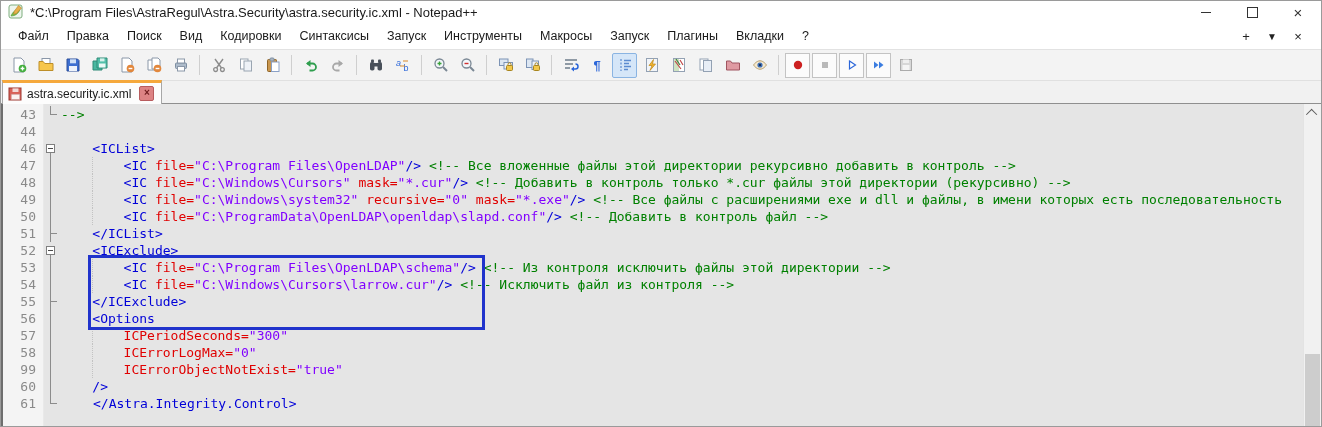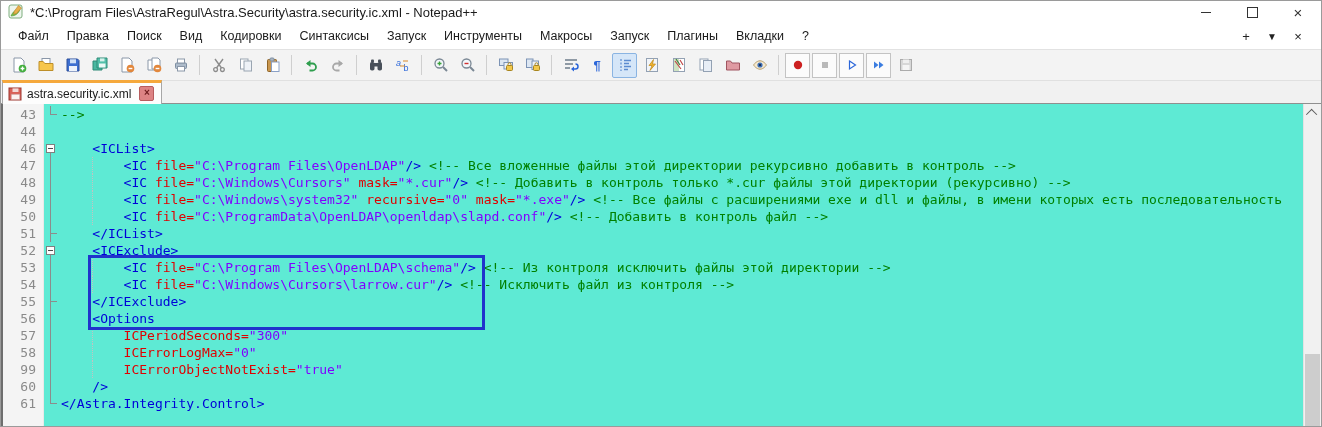--- a/index.html
+++ b/index.html
@@ -41,21 +41,21 @@
   .tabbar{height:22px;flex:none;display:flex;align-items:flex-end;background:#f1f1f1;
           border-bottom:1px solid #8f8f8f;}
   .tab{height:21px;display:flex;align-items:center;background:#fdfdfd;
        border:1px solid #a7a7a7;border-bottom:none;border-top:3px solid #f5a83c;
        padding:0 7px 0 5px;font-size:12px;margin-left:1px;position:relative;top:1px;cursor:default;}
   .tab .fdisk{width:14px;height:14px;margin-right:5px;flex:none;}
   .tab-close{width:13px;height:13px;margin-left:8px;flex:none;border-radius:2px;
              background:#dd8384;border:1px solid #b85c5e;color:#6d1a1c;font-size:10px;
              line-height:11px;text-align:center;font-weight:bold;cursor:default;}
   
-  .editor{flex:1;position:relative;background:#5eead4;overflow:hidden;
+  .editor{flex:1;position:relative;background:#e5e5e5;overflow:hidden;
           border-left:2px solid #6e6e6e;
           font-family:"DejaVu Sans Mono","Liberation Mono",monospace;font-size:13px;}
   #lnstrip{position:absolute;left:0;top:0;bottom:0;width:40px;background:#f4f4f4;
            border-right:1px solid #e9e9e9;}
   .code{position:absolute;left:0;top:0;right:17px;bottom:0;padding-top:2px;overflow:hidden;}
   .row{display:flex;height:17px;line-height:17px;white-space:pre;}
   .ln{width:40px;flex:none;text-align:right;padding-right:7px;box-sizing:border-box;
       color:#8a8a8a;background:#f4f4f4;}
   .fold{position:relative;width:16px;flex:none;}
   .f-line::before,.f-tee::before{content:"";position:absolute;left:7px;top:0;bottom:0;width:1px;background:#8c8c8c;}
@@ -428,21 +428,21 @@
         <div class="row"><span class="ln">51</span><span class="fold f-tee"></span><span class="txt"><span style="color: rgb(0, 0, 216);">    &lt;/ICList&gt;</span></span></div>
         <div class="row"><span class="ln">52</span><span class="fold f-box"><span class="fbox"></span></span><span class="txt"><span style="color: rgb(0, 0, 216);">    &lt;ICExclude&gt;</span></span></div>
         <div class="row"><span class="ln">53</span><span class="fold f-line"></span><span class="txt"><span class="iguide"></span><span style="color: rgb(0, 0, 216);">        &lt;IC </span><span style="color: rgb(224, 0, 0);">file=</span><span style="color: rgb(128, 0, 255);">"C:\Program Files\OpenLDAP\schema"</span><span style="color: rgb(0, 0, 216);">/&gt; </span><span style="color: rgb(0, 128, 0);">&lt;!-- Из контроля исключить файлы этой директории --&gt;</span></span></div>
         <div class="row"><span class="ln">54</span><span class="fold f-line"></span><span class="txt"><span class="iguide"></span><span style="color: rgb(0, 0, 216);">        &lt;IC </span><span style="color: rgb(224, 0, 0);">file=</span><span style="color: rgb(128, 0, 255);">"C:\Windows\Cursors\larrow.cur"</span><span style="color: rgb(0, 0, 216);">/&gt; </span><span style="color: rgb(0, 128, 0);">&lt;!-- Исключить файл из контроля --&gt;</span></span></div>
         <div class="row"><span class="ln">55</span><span class="fold f-tee"></span><span class="txt"><span style="color: rgb(0, 0, 216);">    &lt;/ICExclude&gt;</span></span></div>
         <div class="row"><span class="ln">56</span><span class="fold f-line"></span><span class="txt"><span style="color: rgb(0, 0, 216);">    &lt;Options</span></span></div>
         <div class="row"><span class="ln">57</span><span class="fold f-line"></span><span class="txt"><span class="iguide"></span><span style="color: rgb(224, 0, 0);">        ICPeriodSeconds=</span><span style="color: rgb(128, 0, 255);">"300"</span></span></div>
         <div class="row"><span class="ln">58</span><span class="fold f-line"></span><span class="txt"><span class="iguide"></span><span style="color: rgb(224, 0, 0);">        ICErrorLogMax=</span><span style="color: rgb(128, 0, 255);">"0"</span></span></div>
         <div class="row"><span class="ln">99</span><span class="fold f-line"></span><span class="txt"><span class="iguide"></span><span style="color: rgb(224, 0, 0); text-align: center;">        ICErrorObjectNotExist=</span><span style="color: rgb(128, 0, 255);">"true"</span></span></div>
         <div class="row"><span class="ln">60</span><span class="fold f-line"></span><span class="txt"><span style="color: rgb(0, 0, 216);">    /&gt;</span></span></div>
-        <div class="row"><span class="ln">61</span><span class="fold f-end"></span><span class="txt"><span style="color: rgb(0, 0, 216);">&lt;/Astra.Integrity.Control&gt;</span></span></div>
+        <div class="row"><span class="ln">61</span><span class="fold f-end"></span><span class="txt"><span style="color: rgb(0, 0, 216); margin-left: 32px;">&lt;/Astra.Integrity.Control&gt;</span></span></div>
       </div>
     <div class="hlbox" id="hlbox" style="border-color: rgb(32, 51, 204);"></div>
     <div class="vscroll">
       <div class="vs-up">
           <i></i>
         </div>
       <div class="vs-thumb"></div>
     </div>
   </div>
 

